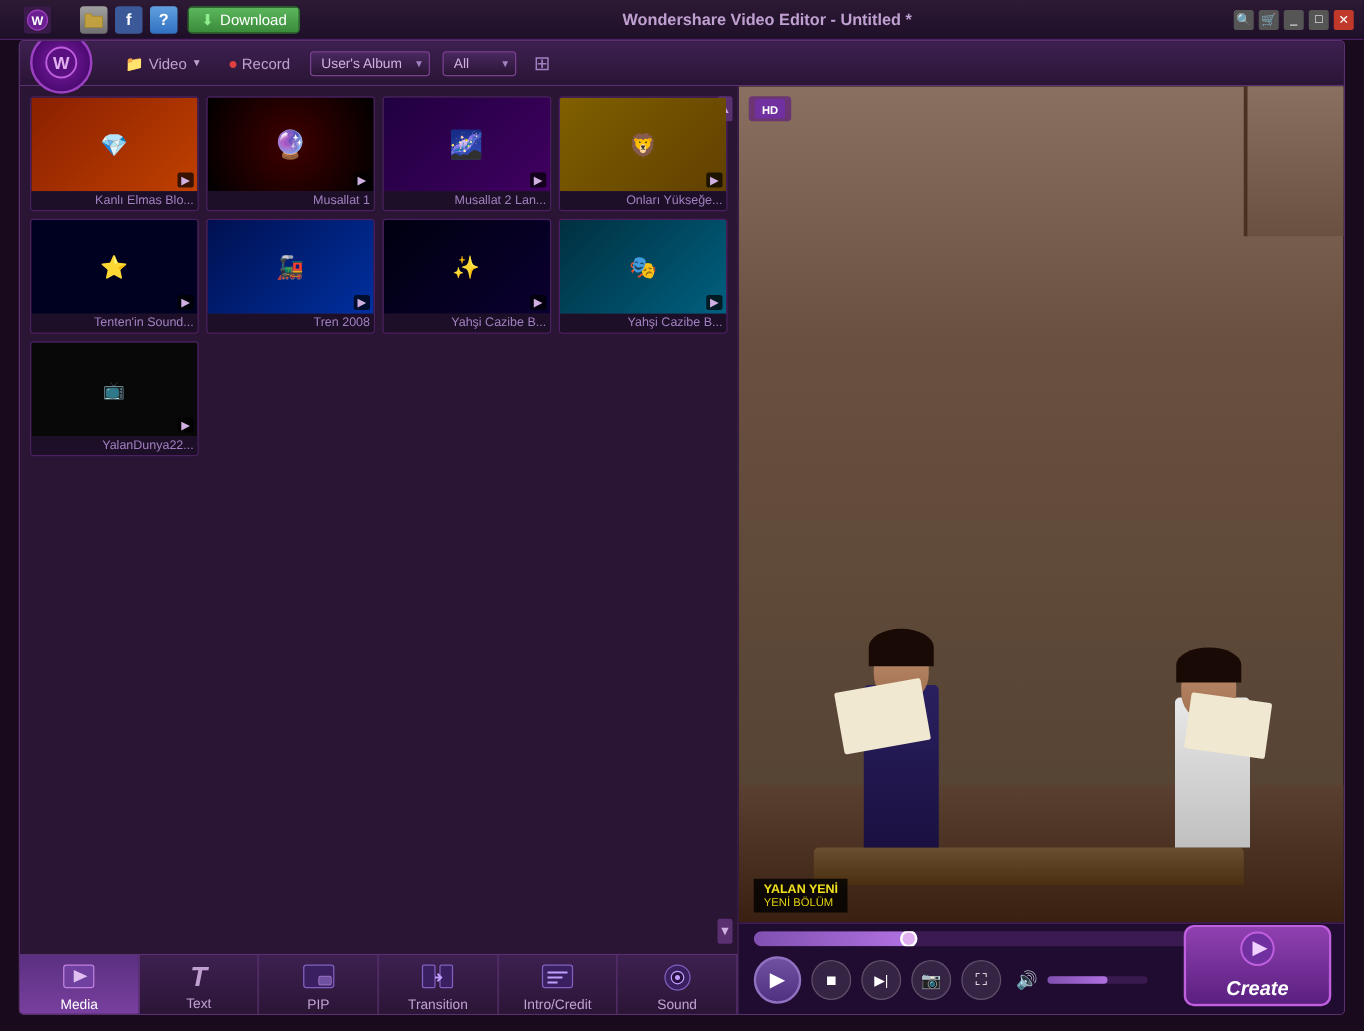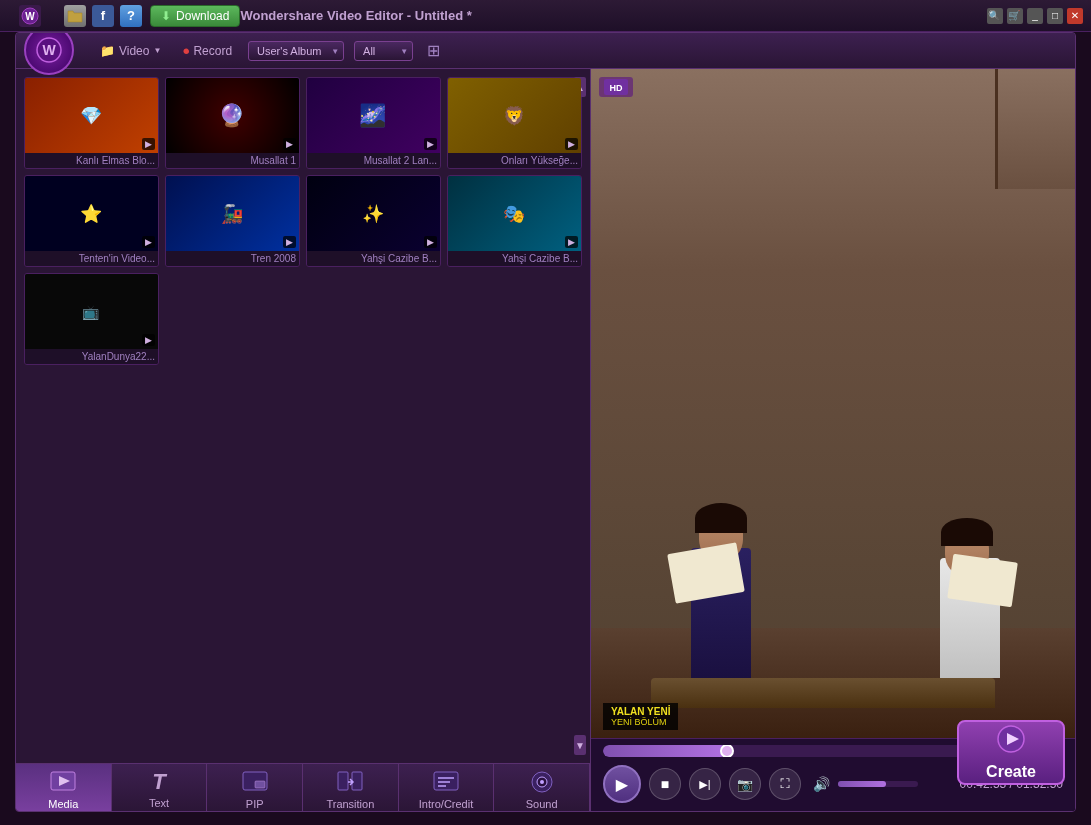--- a/index.html
+++ b/index.html
@@ -43,20 +43,21 @@
       align-items: center;
       gap: 5px;
       font-size: 12px;
       cursor: pointer;
     }
     .download-btn .arrow-down {
       color: #90ee90;
     }
     #titlebar .app-title {
       flex: 1;
+      text-align: center;
       color: #c0a0d0;
       font-size: 13px;
       font-weight: bold;
     }
     .window-controls {
       display: flex;
       align-items: center;
       gap: 4px;
       margin-right: 8px;
     }
@@ -372,35 +373,36 @@
       height: 100%;
       background: linear-gradient(90deg, #8050b0, #b070e0);
       border-radius: 3px;
       width: 60%;
     }
 
     
     .create-btn {
       position: absolute;
       right: 10px;
-      bottom: 28px;
-      width: 108px;
+      bottom: 8px;
+      width: 118px;
       height: 65px;
       background: linear-gradient(180deg, #9040b0 0%, #5a2080 100%);
       border: 2px solid #c060e0;
       border-radius: 8px;
       display: flex;
       flex-direction: column;
       align-items: center;
       justify-content: center;
       gap: 4px;
       cursor: pointer;
       color: white;
       font-size: 18px;
       font-weight: bold;
+      font-style: italic;
     }
 
     
     .thumb-red { background: linear-gradient(135deg, #8a2000, #c04000); }
     .thumb-dark { background: linear-gradient(135deg, #000010, #001030); }
     .thumb-purple { background: linear-gradient(135deg, #200040, #400060); }
     .thumb-mgm { background: linear-gradient(135deg, #c0a000, #806000); }
   </style>
 </head>
 <body>
@@ -529,21 +531,21 @@
             <div class="thumb-label">Onları Yükseğe...</div>
           </div>
 
           <div class="media-thumb">
             <div class="thumb-img">
                 <div class="thumb-img-inner" style="background:#000020;">
                   <span style="color:#6060ff; font-size:18px;">⭐</span>
                 </div>
                 <div class="thumb-badge">▶</div>
               </div>
-            <div class="thumb-label">Tenten'in Video...</div>
+            <div class="thumb-label">Tenten'in Sound...</div>
           </div>
           <div class="media-thumb">
             <div class="thumb-img">
                 <div class="thumb-img-inner" style="background:linear-gradient(135deg,#001050,#0030a0);">
                   <span style="color:#60a0ff; font-size:18px;">🚂</span>
                 </div>
                 <div class="thumb-badge">▶</div>
               </div>
             <div class="thumb-label">Tren 2008</div>
           </div>

